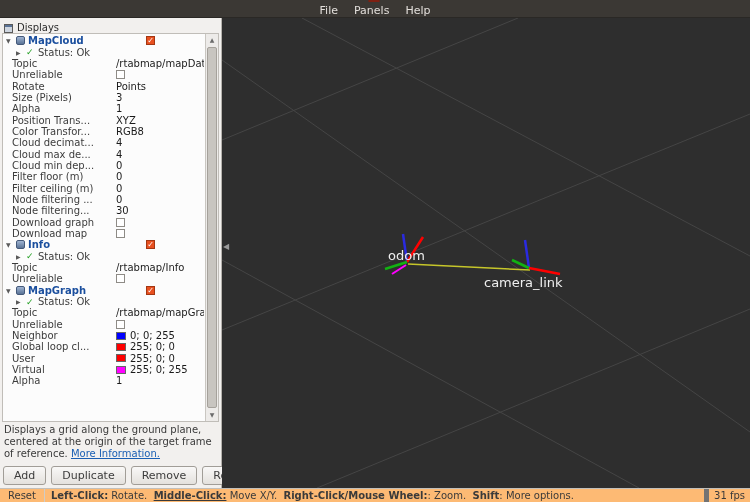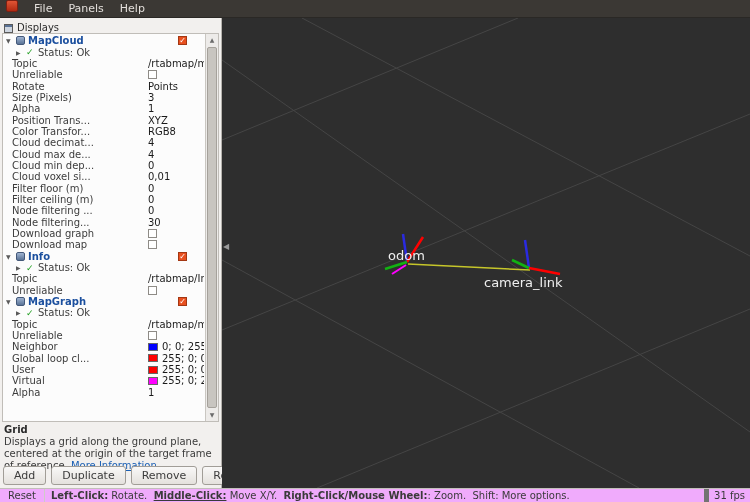--- a/index.html
+++ b/index.html
@@ -1,21 +1,21 @@
 <!DOCTYPE html>
 <html><head>
 <meta charset="utf-8">
 <style>
   html,body{margin:0;padding:0;background:#555;}
   #window{position:relative;width:750px;height:502px;overflow:hidden;
           font-family:"DejaVu Sans","Liberation Sans",sans-serif;background:#F2F0EE;}
 
   
   #menubar{position:absolute;top:0;left:0;right:0;height:18px;background:#3B3834;
-           display:flex;align-items:flex-start;border-bottom:1px solid #2a2825;box-sizing:border-box;}
+           display:flex;align-items:center;border-bottom:1px solid #2a2825;box-sizing:border-box;flex-direction:column;}
   .app-icon{width:12px;height:12px;margin:0 8px 0 6px;border-radius:2px;
             background:linear-gradient(#e05535,#b02a12);border:1px solid #7e2012;box-sizing:border-box;}
   .menu-items{display:flex;height:100%;align-items:center;}
   .menu-item{color:#E2DEDA;font-size:11px;padding:0 8px;line-height:18px;cursor:default;}
 
   
   #content{position:absolute;top:18px;left:0;right:0;bottom:14px;}
 
   
   #left-panel{position:absolute;left:0;top:0;width:222px;bottom:0;background:#F2F0EE;
@@ -23,21 +23,21 @@
   .panel-header{position:absolute;top:0;left:0;right:0;height:15px;display:flex;align-items:flex-end;
                 padding-left:4px;background:#F2F0EE;}
   .panel-icon{width:9px;height:9px;border:1px solid #5a5a5a;background:#cfd6e0;box-sizing:border-box;
               margin-right:4px;position:relative;}
   .panel-icon::after{content:"";position:absolute;left:0;right:0;top:0;height:2px;background:#5a7396;}
   .panel-title{font-size:10px;color:#2b2b2b;}
 
   .tree-wrap{position:absolute;top:15px;left:2px;right:2px;height:389px;background:#FCFCFC;
              border:1px solid #C0BDB8;box-sizing:border-box;overflow:hidden;}
   .tree{position:absolute;left:0;top:1px;right:14px;}
-  .trow{display:flex;height:11.35px;align-items:center;font-size:10px;overflow:hidden;gap:32px;}
+  .trow{display:flex;height:11.35px;align-items:center;font-size:10px;overflow:hidden;}
   .tname{width:104px;flex:none;display:flex;align-items:center;white-space:nowrap;overflow:hidden;}
   .trow.category .tname{padding-left:3px;}
   .trow.status   .tname{padding-left:13px;}
   .trow.property .tname{padding-left:9px;}
   .tval{flex:1;display:flex;align-items:center;white-space:nowrap;overflow:hidden;}
   .tval.catval{padding-left:36px;}
   .exp{width:10px;font-size:6px;color:#5a5a5a;flex:none;}
   .dicon{width:9px;height:9px;flex:none;margin-right:3px;border-radius:2px;
          background:linear-gradient(#9fb4d2,#5a7396);border:1px solid #44597a;box-sizing:border-box;}
   .catlbl{color:#1B4F9E;font-weight:bold;}
@@ -64,21 +64,21 @@
   .pbtn{font-family:inherit;font-size:11px;color:#3c3c3c;padding:0 10px;height:19px;
         background:linear-gradient(#F9F8F7,#E4E1DD);border:1px solid #A19D97;border-radius:3px;}
 
   
   #viewport{position:absolute;left:222px;top:0;right:0;bottom:0;background:#2e2e2e;overflow:hidden;}
   .grid-svg{position:absolute;left:0;top:0;width:100%;height:100%;}
   .frame-label{position:absolute;color:#efefef;font-size:13px;white-space:nowrap;}
   .collapse-arrow{position:absolute;left:1px;top:224px;color:#9a9a9a;font-size:8px;}
 
   
-  #statusbar{position:absolute;left:0;right:0;bottom:0;height:14px;background:#f0abfc;
+  #statusbar{position:absolute;left:0;right:0;bottom:0;height:14px;background:#fdba74;
              border-top:1px solid #C2BFBA;box-sizing:border-box;display:flex;align-items:center;
              font-size:10px;color:#3a3a3a;}
   .reset-btn{padding:0 8px;border-right:1px solid #CFCCC7;height:100%;display:flex;align-items:center;cursor:pointer;}
   .sb-help{white-space:pre;padding-left:6px;overflow:hidden;}
   .fps{margin-left:auto;border-left:5px solid #737373;padding:0 5px;height:100%;display:flex;align-items:center;}
 </style>
 </head>
 <body>
 
 <div id="window">
@@ -195,28 +195,20 @@
             <div class="trow property">
               <div class="tname">
                 <span class="plbl">Cloud min dep...</span>
               </div>
               <div class="tval">
                 <span class="vtext">0</span>
               </div>
             </div>
             <div class="trow property">
               <div class="tname">
-                <span class="plbl">Cloud voxel si...</span>
-              </div>
-              <div class="tval">
-                <span class="vtext">0,01</span>
-              </div>
-            </div>
-            <div class="trow property">
-              <div class="tname">
                 <span class="plbl">Filter floor (m)</span>
               </div>
               <div class="tval">
                 <span class="vtext">0</span>
               </div>
             </div>
             <div class="trow property">
               <div class="tname">
                 <span class="plbl">Filter ceiling (m)</span>
               </div>
@@ -370,21 +362,20 @@
             </div>
           </div>
         <div class="vscroll">
           <div class="sb-btn up">▲</div>
           <div class="sb-thumb"></div>
           <div class="sb-btn down">▼</div>
         </div>
       </div>
 
       <div class="help-box">
-        <div class="help-title">Grid</div>
         <div class="help-body"><span>Displays a grid along the ground plane, centered at the origin of the target frame of reference. </span><a class="help-link">More Information.</a></div>
       </div>
 
       <div class="panel-buttons">
           <button class="pbtn">Add</button>
           <button class="pbtn">Duplicate</button>
           <button class="pbtn">Remove</button>
           <button class="pbtn">Rename</button>
         </div>
     </div>
@@ -412,17 +403,17 @@
       </svg>
       <div class="frame-label" style="left:166px;top:230px">odom</div>
       <div class="frame-label" style="left:262px;top:257px">camera_link</div>
       <div class="collapse-arrow">◀</div>
     </div>
 
   </div>
 
   <div id="statusbar">
     <span class="reset-btn">Reset</span>
-    <span class="sb-help"><span style="font-weight: bold;">Left-Click:</span><span> Rotate.  </span><span style="font-weight: bold; text-decoration: underline;">Middle-Click:</span><span> Move X/Y.  </span><span style="font-weight: bold;">Right-Click/Mouse Wheel:</span><span>: Zoom.  </span><span style="font-weight: normal;">Shift</span><span>: More options.</span></span>
+    <span class="sb-help"><span style="font-weight: bold;">Left-Click:</span><span> Rotate.  </span><span style="font-weight: bold; text-decoration: underline;">Middle-Click:</span><span> Move X/Y.  </span><span style="font-weight: bold;">Right-Click/Mouse Wheel:</span><span>: Zoom.  </span><span style="font-weight: bold;">Shift</span><span>: More options.</span></span>
     <span class="fps">31 fps</span>
   </div>
 
 </div>
 
 </body></html>

